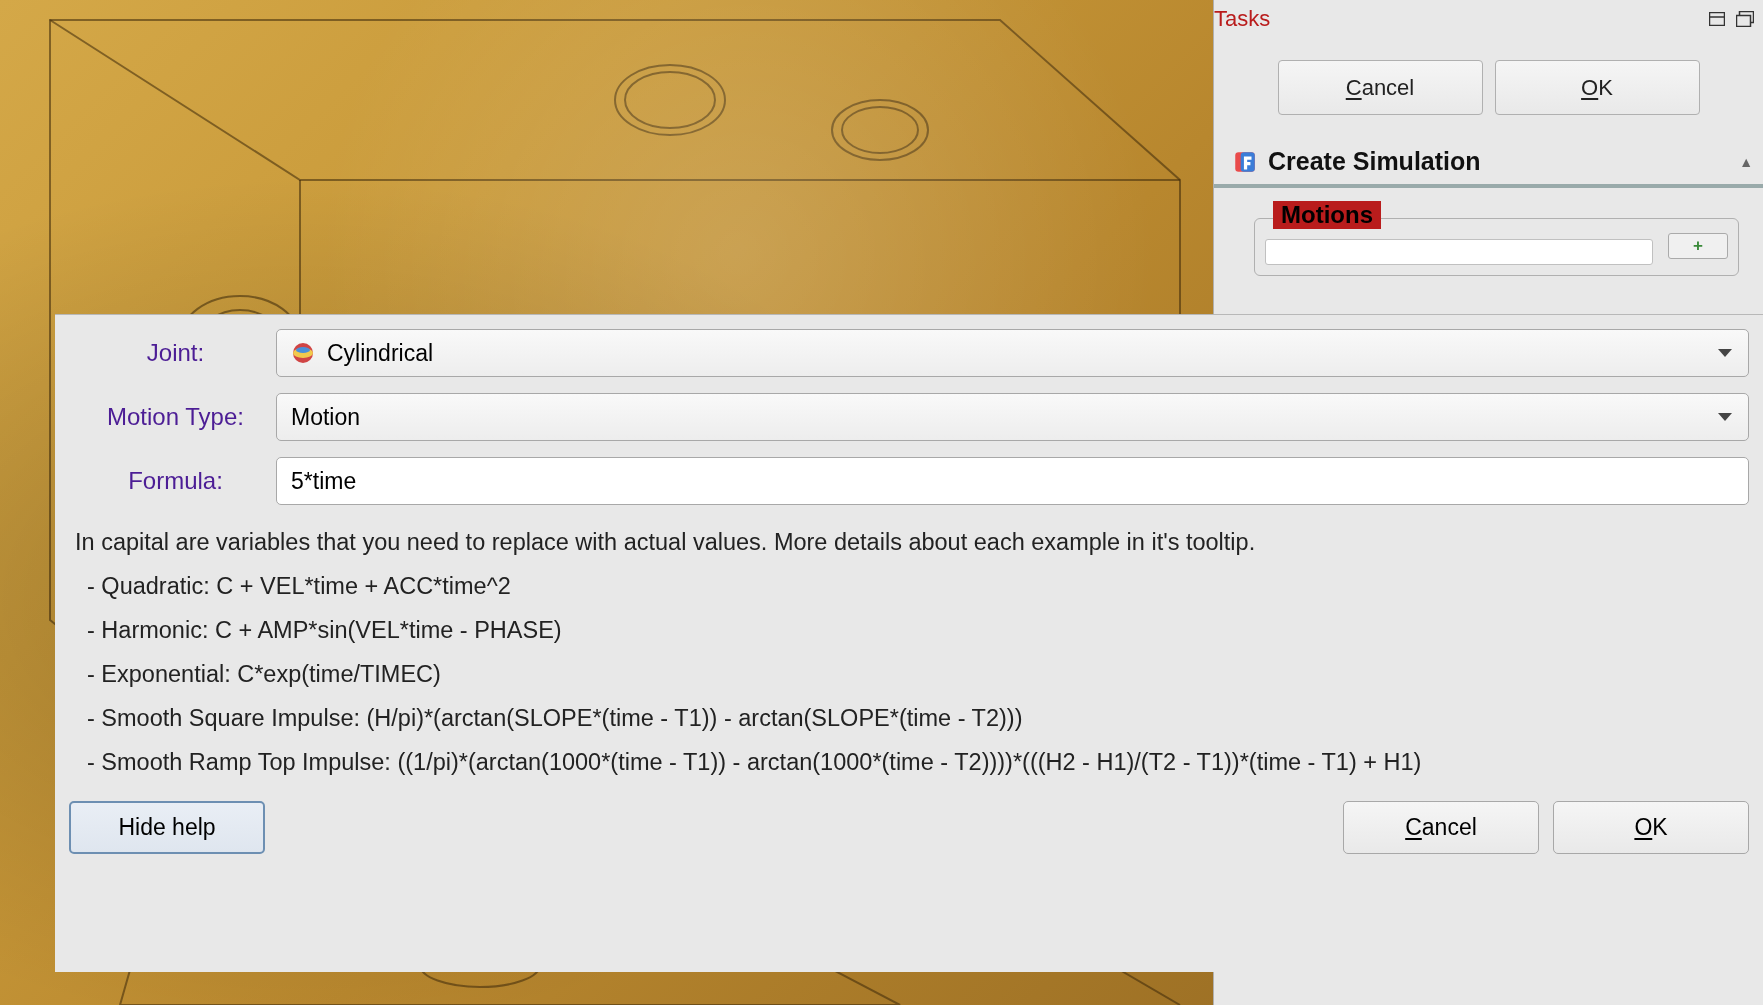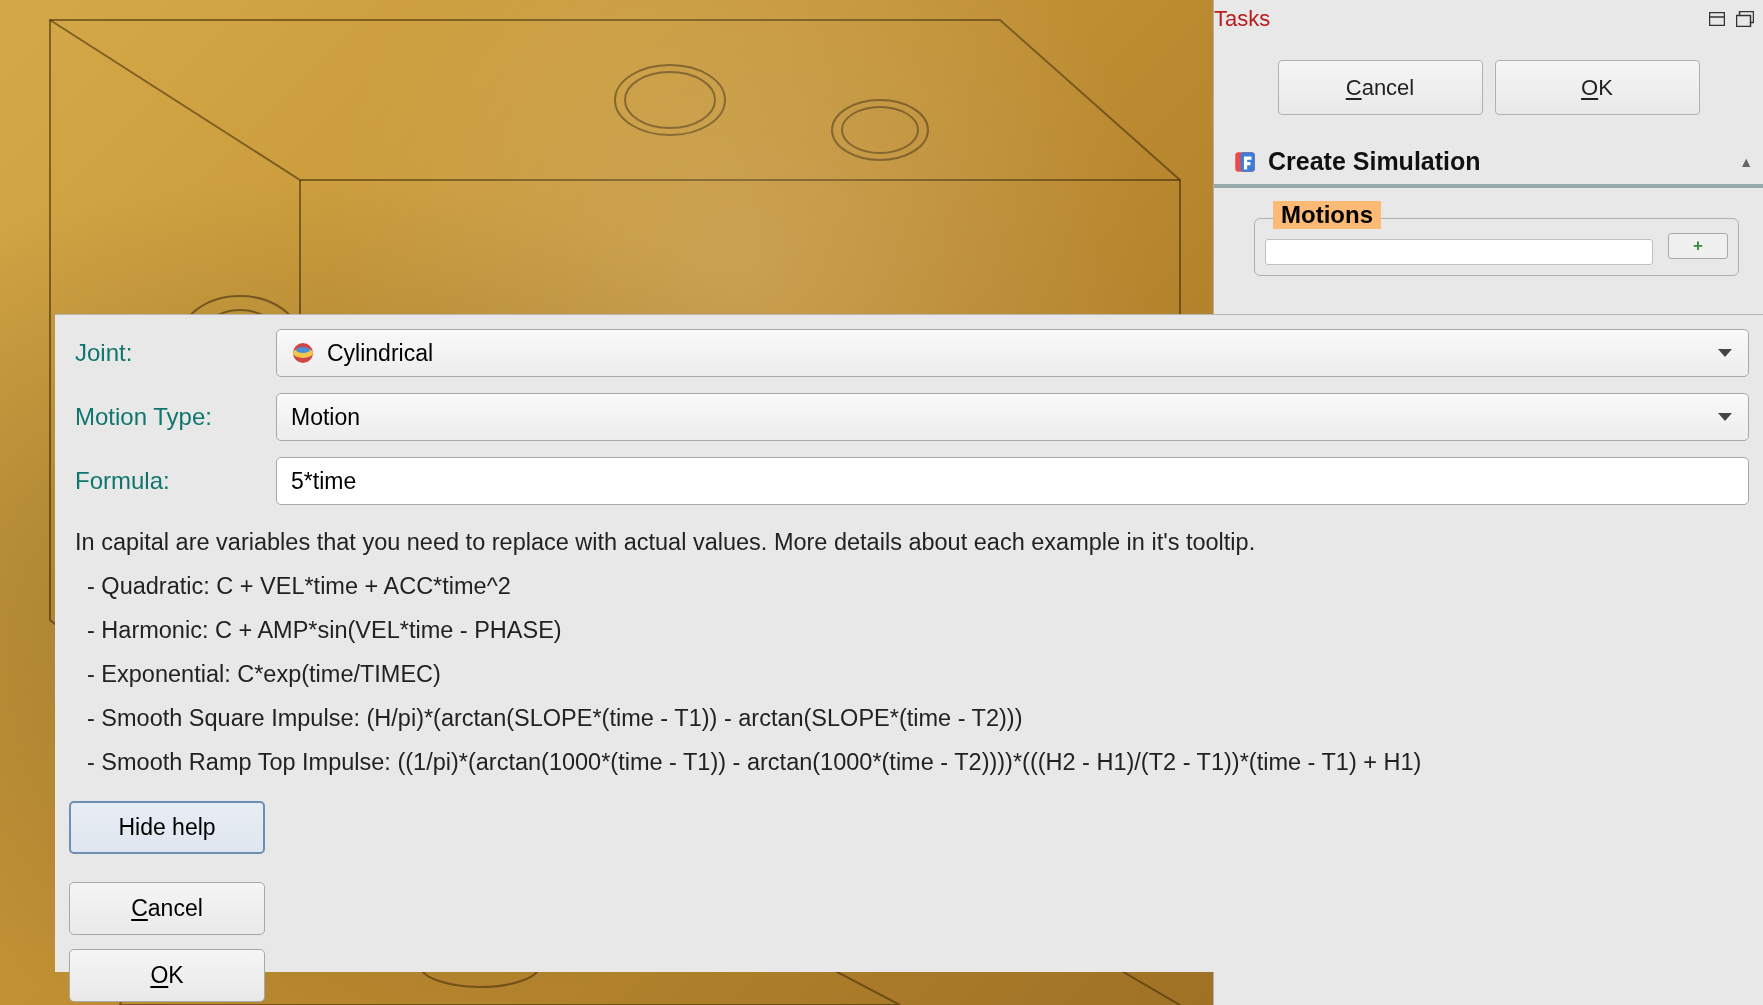--- a/index.html
+++ b/index.html
@@ -100,21 +100,21 @@
 }
 .motions-fieldset {
   position: relative;
   border: 1.5px solid #b0b0b0;
   border-radius: 6px;
   padding: 20px 10px 10px 10px;
 }
 .motions-legend {
   position:absolute;
   top:-18px; left:18px;
-  background: #fdba74;
+  background: #b91c1c;
   padding: 0 8px;
   font-size: 24px;
   font-weight: 700;
 }
 .motions-inner {
   background: #fff;
   border:1px solid #c0c0c0;
   border-radius:3px;
   height:26px;
   margin-right: 75px;
@@ -147,22 +147,23 @@
   padding: 14px;
 }
 .form-row {
   display:flex;
   align-items:center;
   margin-bottom: 16px;
 }
 .form-label {
   width: 207px;
   font-size: 24px;
-  color: #0f766e;
+  color: #4c1d95;
   padding-left: 6px;
+  text-align: center;
 }
 .form-field {
   flex:1;
 }
 .combo {
   height: 48px;
   width: 100%;
   border: 1.5px solid #a8a8a8;
   border-radius: 5px;
   background: linear-gradient(#f9f9f9,#ededed);
@@ -203,21 +204,20 @@
   line-height: 1.62;
   padding: 2px 6px;
 }
 .help-bullets { padding-left: 12px; }
 .help-text div { margin-bottom: 6px; }
 
 .dialog-buttons {
   display:flex;
   gap: 14px;
   margin-top: 12px;
-  flex-direction: column;
 }
 .dialog-buttons .spacer { flex:1; }
 .btn-dlg {
   height: 53px;
   width: 196px;
   border-radius: 5px;
   border: 1.5px solid #a8a8a8;
   background: linear-gradient(#f5f5f5,#e9e9e9);
   font-size: 23px;
   cursor:pointer;

